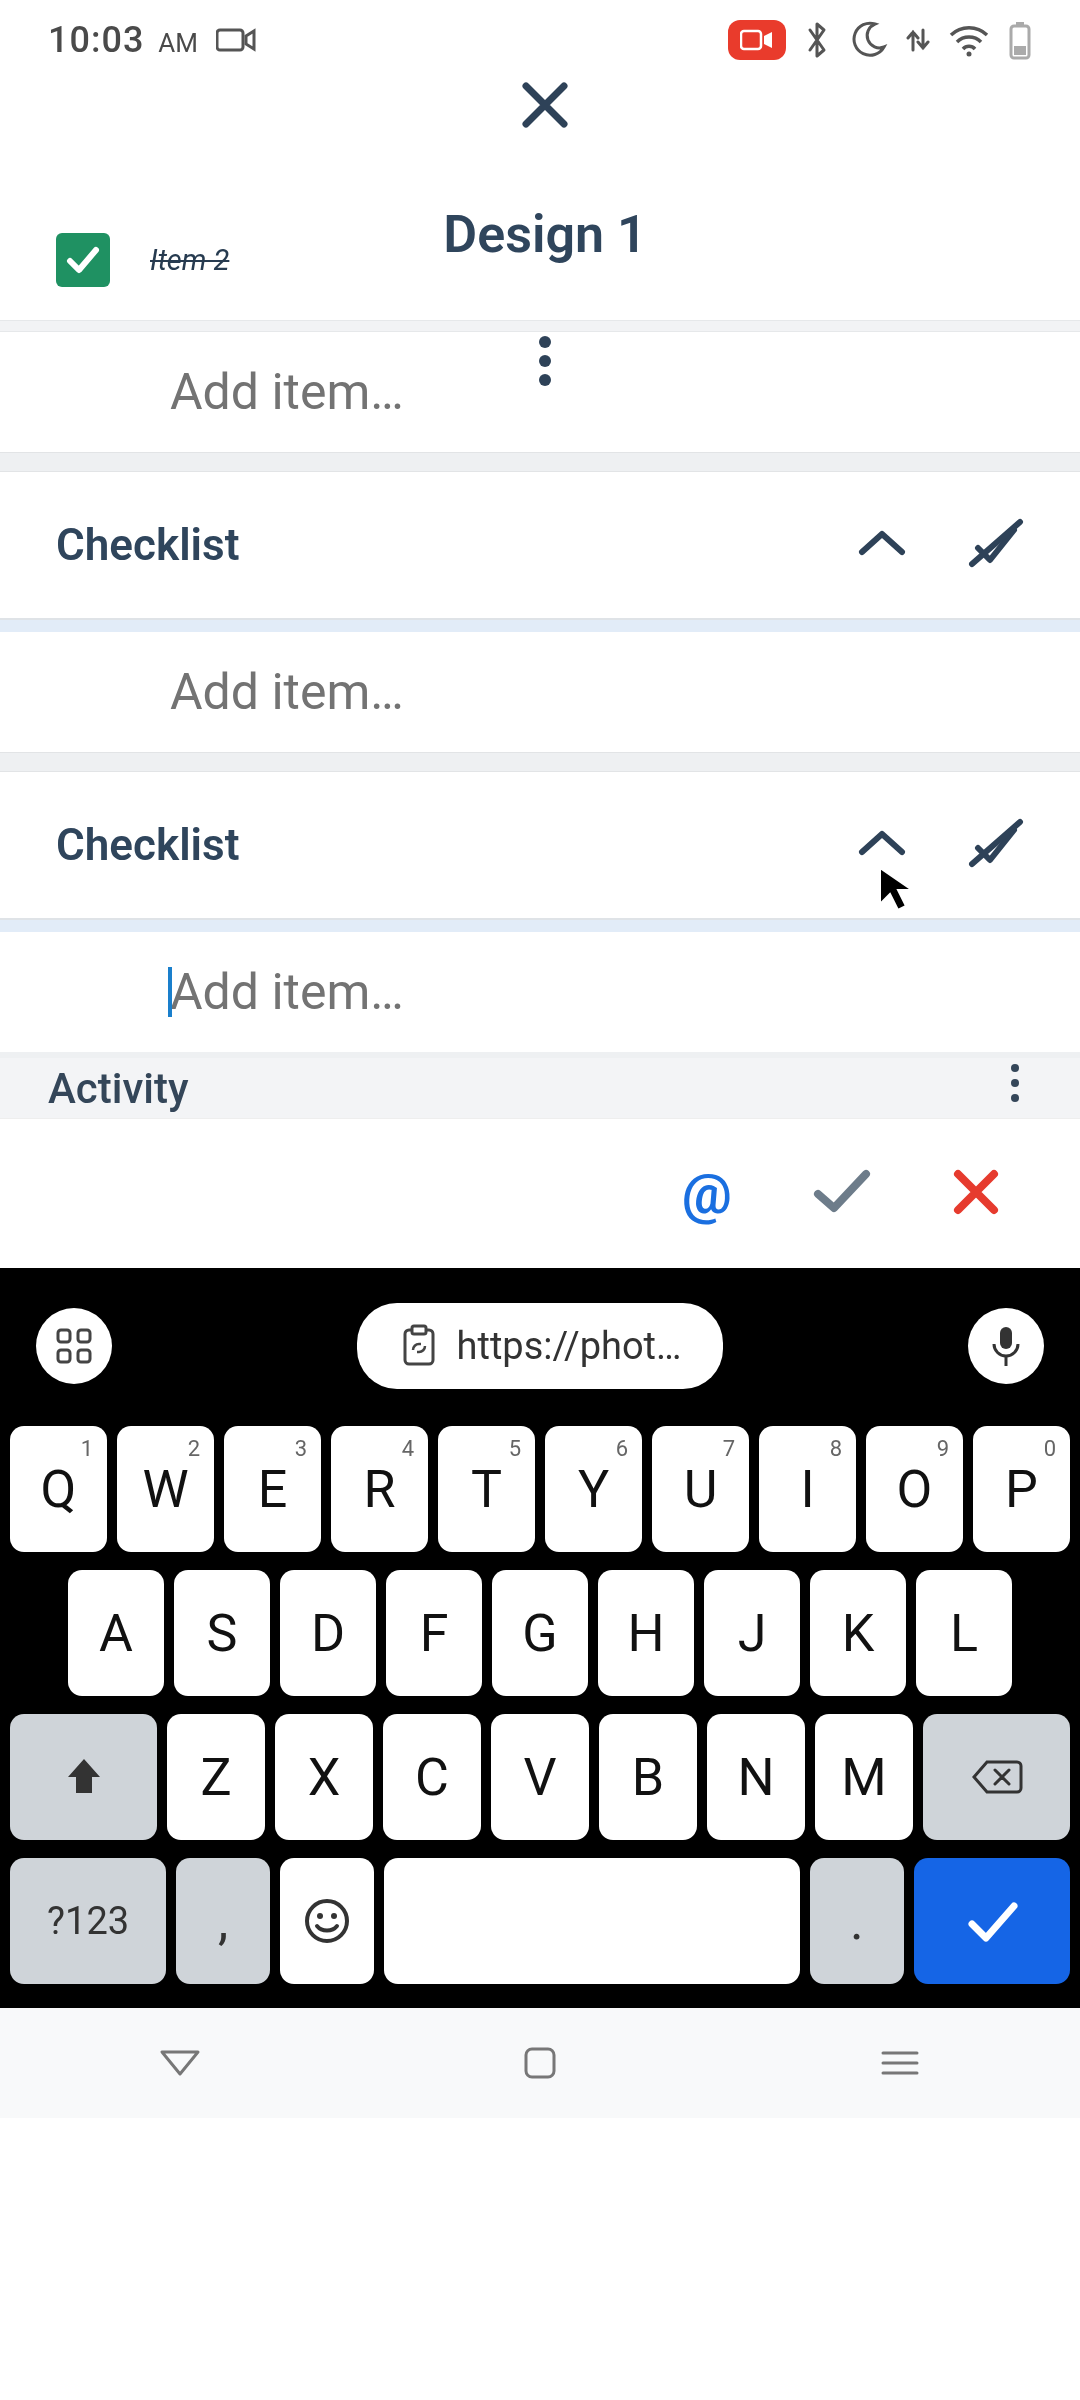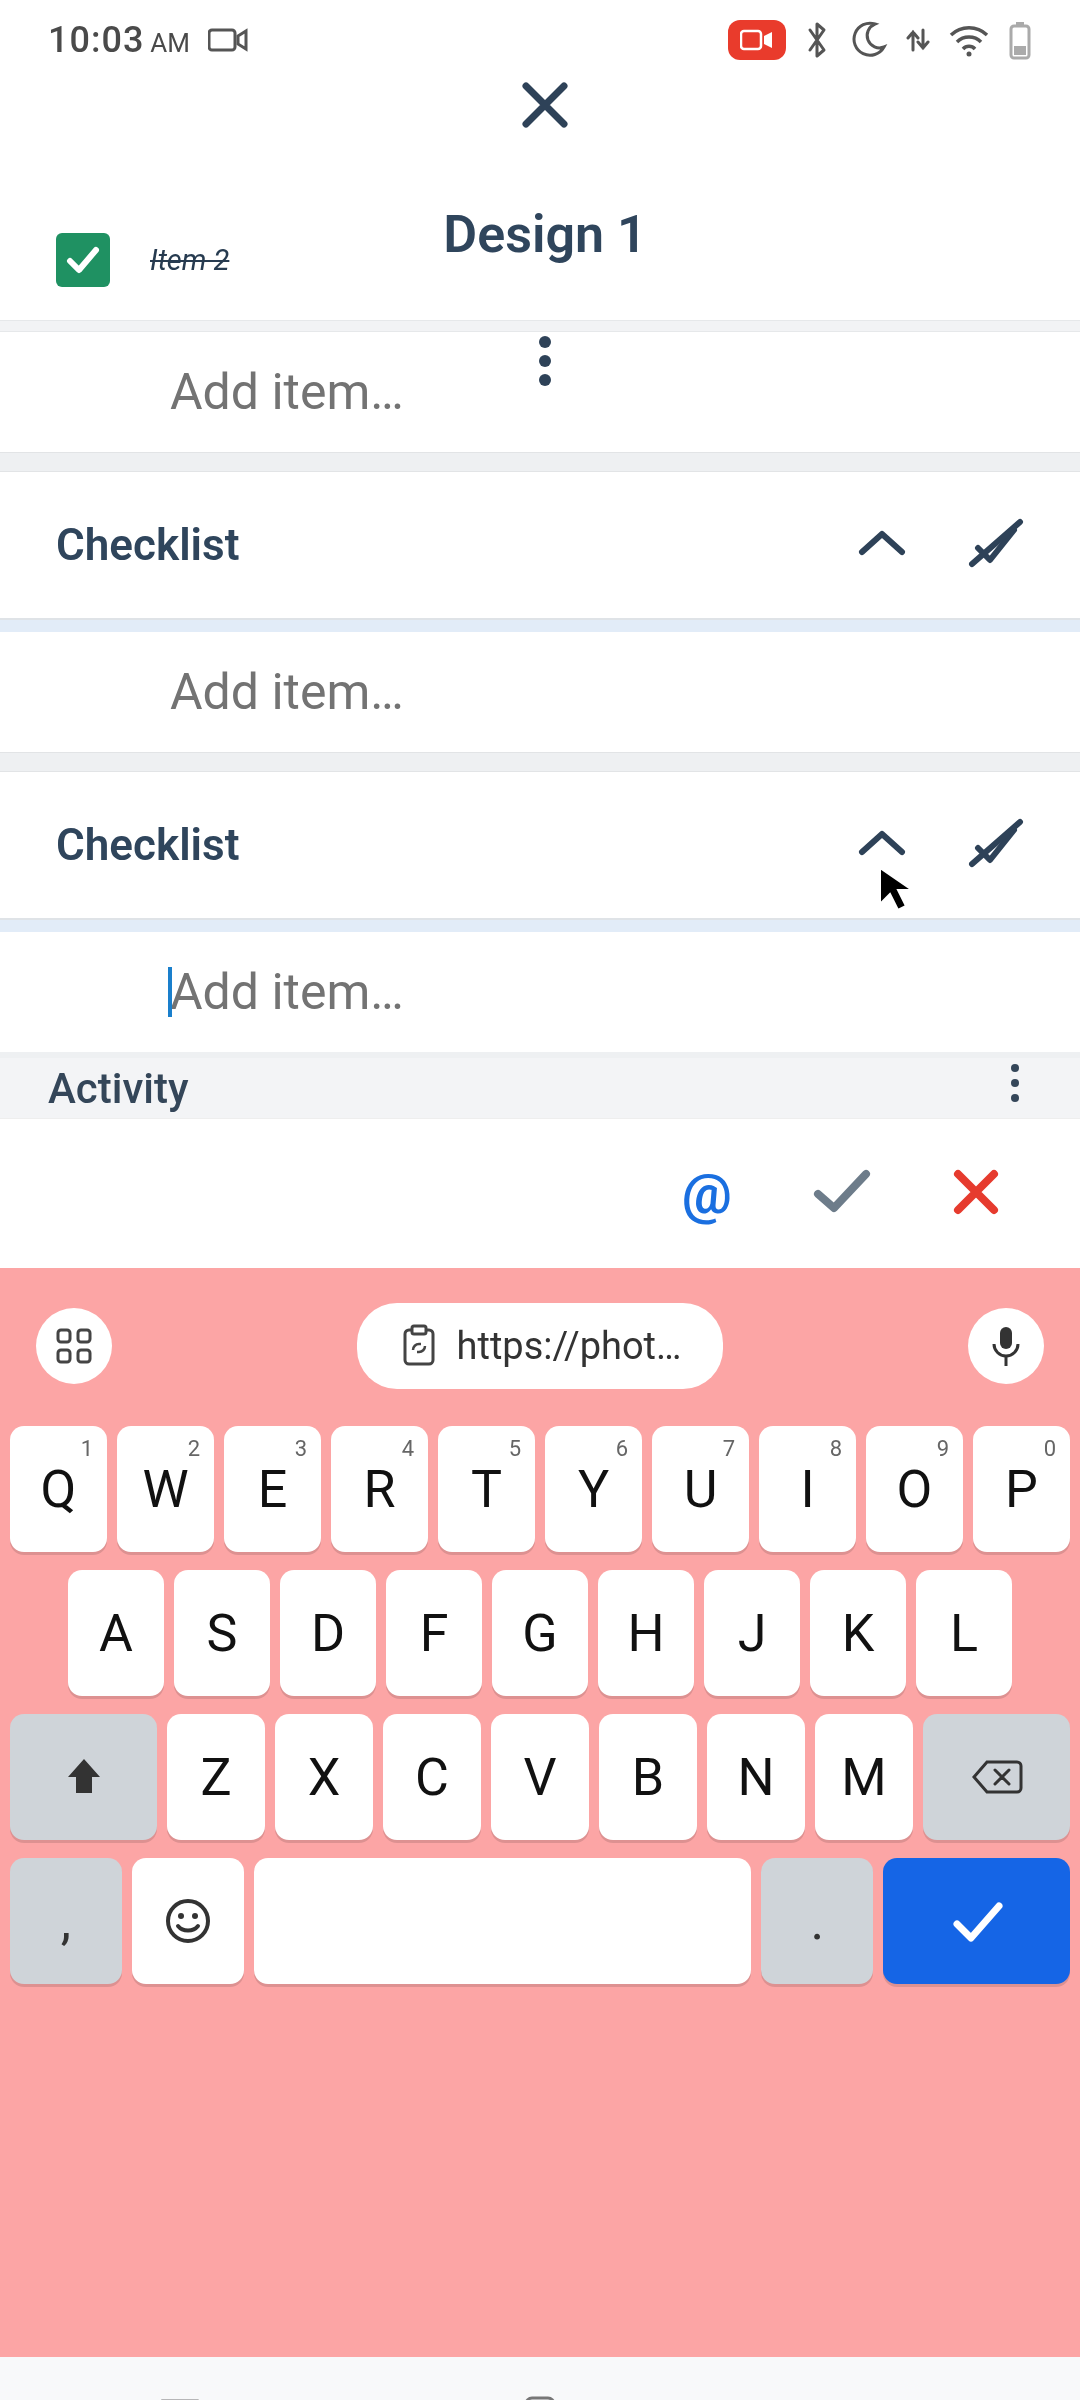--- a/index.html
+++ b/index.html
@@ -2,21 +2,21 @@
 <html><head>
 <meta charset="utf-8">
 <style>
   * { box-sizing: border-box; margin: 0; padding: 0; }
   html, body { width: 1080px; height: 2400px; font-family: -apple-system, Roboto, "Segoe UI", sans-serif; background: #fff; overflow: hidden; }
 
   
   .status-bar { height: 80px; display: flex; align-items: center; justify-content: space-between; padding: 0 48px; color: #4a4a4a; font-size: 34px; }
   .status-left { display: flex; align-items: center; gap: 18px; }
   .status-time { font-size: 36px; letter-spacing: 1px; font-weight: 500; }
-  .status-ampm { font-size: 26px; margin-left: 6px; text-align: right; }
+  .status-ampm { font-size: 26px; margin-left: 14px; text-align: right; }
   .status-right { display: flex; align-items: center; gap: 18px; }
   .ic { display: inline-flex; align-items: center; justify-content: center; }
   .cam-badge { background: #e93b2c; border-radius: 12px; padding: 4px 12px; height: 40px; display: inline-flex; align-items: center; }
 
   
   .header { height: 120px; display: flex; align-items: center; padding: 0 48px 0 58px; gap: 70px; flex-direction: column; }
   .close-x svg { width: 50px; height: 50px; }
   .title { font-size: 52px; font-weight: 600; color: #2f455c; flex: 1; }
   .more-dots { width: 60px; display: flex; justify-content: center; }
 
@@ -44,21 +44,21 @@
   
   .cursor-glyph { position: absolute; left: 876px; top: 864px; width: 40px; height: 40px; pointer-events: none; }
 
   
   .activity-sliver { height: 60px; display: flex; align-items: center; justify-content: space-between; padding: 0 60px 0 48px; background: #f3f4f6; color: #344659; font-size: 42px; font-weight: 500; overflow: hidden; }
 
   
   .action-bar { height: 150px; background: #fff; display: flex; align-items: center; justify-content: flex-end; gap: 80px; padding-right: 80px; border-top: 1px solid #eee; }
 
   
-  .kbd { background: #fca5a5; height: 1089px; padding-top: 24px; }
+  .kbd { background: #000000; height: 740px; padding-top: 24px; }
   .kbd-suggest { height: 108px; display: flex; align-items: center; padding: 0 36px; gap: 24px; justify-content: space-between; }
   .sug-btn { background: #fff; border-radius: 50%; width: 76px; height: 76px; display: flex; align-items: center; justify-content: center; }
   .sug-clip { background: #fff; border-radius: 40px; height: 86px; padding: 0 42px; display: flex; align-items: center; gap: 18px; font-size: 38px; color: #333; max-width: 400px; }
   .kbd-rows { padding: 26px 10px 10px 10px; display: flex; flex-direction: column; gap: 18px; }
   .kbd-row { display: flex; gap: 10px; justify-content: center; }
   .key { background: #fff; border-radius: 14px; height: 126px; flex: 1; display: flex; align-items: center; justify-content: center; font-size: 52px; font-weight: 400; color: #111; position: relative; box-shadow: 0 3px 0 rgba(0,0,0,0.12); }
   .key .sup { position: absolute; top: 10px; right: 14px; font-size: 22px; color: #666; }
   .key-wide { flex: 1.5; }
   .key-fn { background: #cfd4d9; color: #333; }
   .key-space { flex: 4; }
@@ -287,20 +287,21 @@
       </div>
       <div id="row3inner" style="display:contents"><div class="key">Z</div><div class="key">X</div><div class="key">C</div><div class="key">V</div><div class="key">B</div><div class="key">N</div><div class="key">M</div></div>
       <div class="key key-fn key-wide">
         <svg width="52" height="38" viewBox="0 0 52 38">
             <path d="M16 4 H46 a4 4 0 0 1 4 4 V30 a4 4 0 0 1 -4 4 H16 L3 19 Z" fill="none" stroke="#333" stroke-width="3"></path>
             <path d="M24 12 L38 26 M38 12 L24 26" stroke="#333" stroke-width="3" stroke-linecap="round"></path>
           </svg>
       </div>
     </div>
     <div class="kbd-row">
+      <div class="key key-fn key-wide" style="font-size:38px;">?123</div>
       <div class="key key-fn" style="flex:0.9">,</div>
       <div class="key" style="flex:0.9">
         <svg width="48" height="48" viewBox="0 0 48 48">
             <circle cx="24" cy="24" r="20" fill="none" stroke="#333" stroke-width="4"></circle>
             <circle cx="17" cy="19" r="3" fill="#333"></circle>
             <circle cx="31" cy="19" r="3" fill="#333"></circle>
             <path d="M14 29 a12 10 0 0 0 20 0" fill="none" stroke="#333" stroke-width="4" stroke-linecap="round"></path>
           </svg>
       </div>
       <div class="key key-space"></div>

